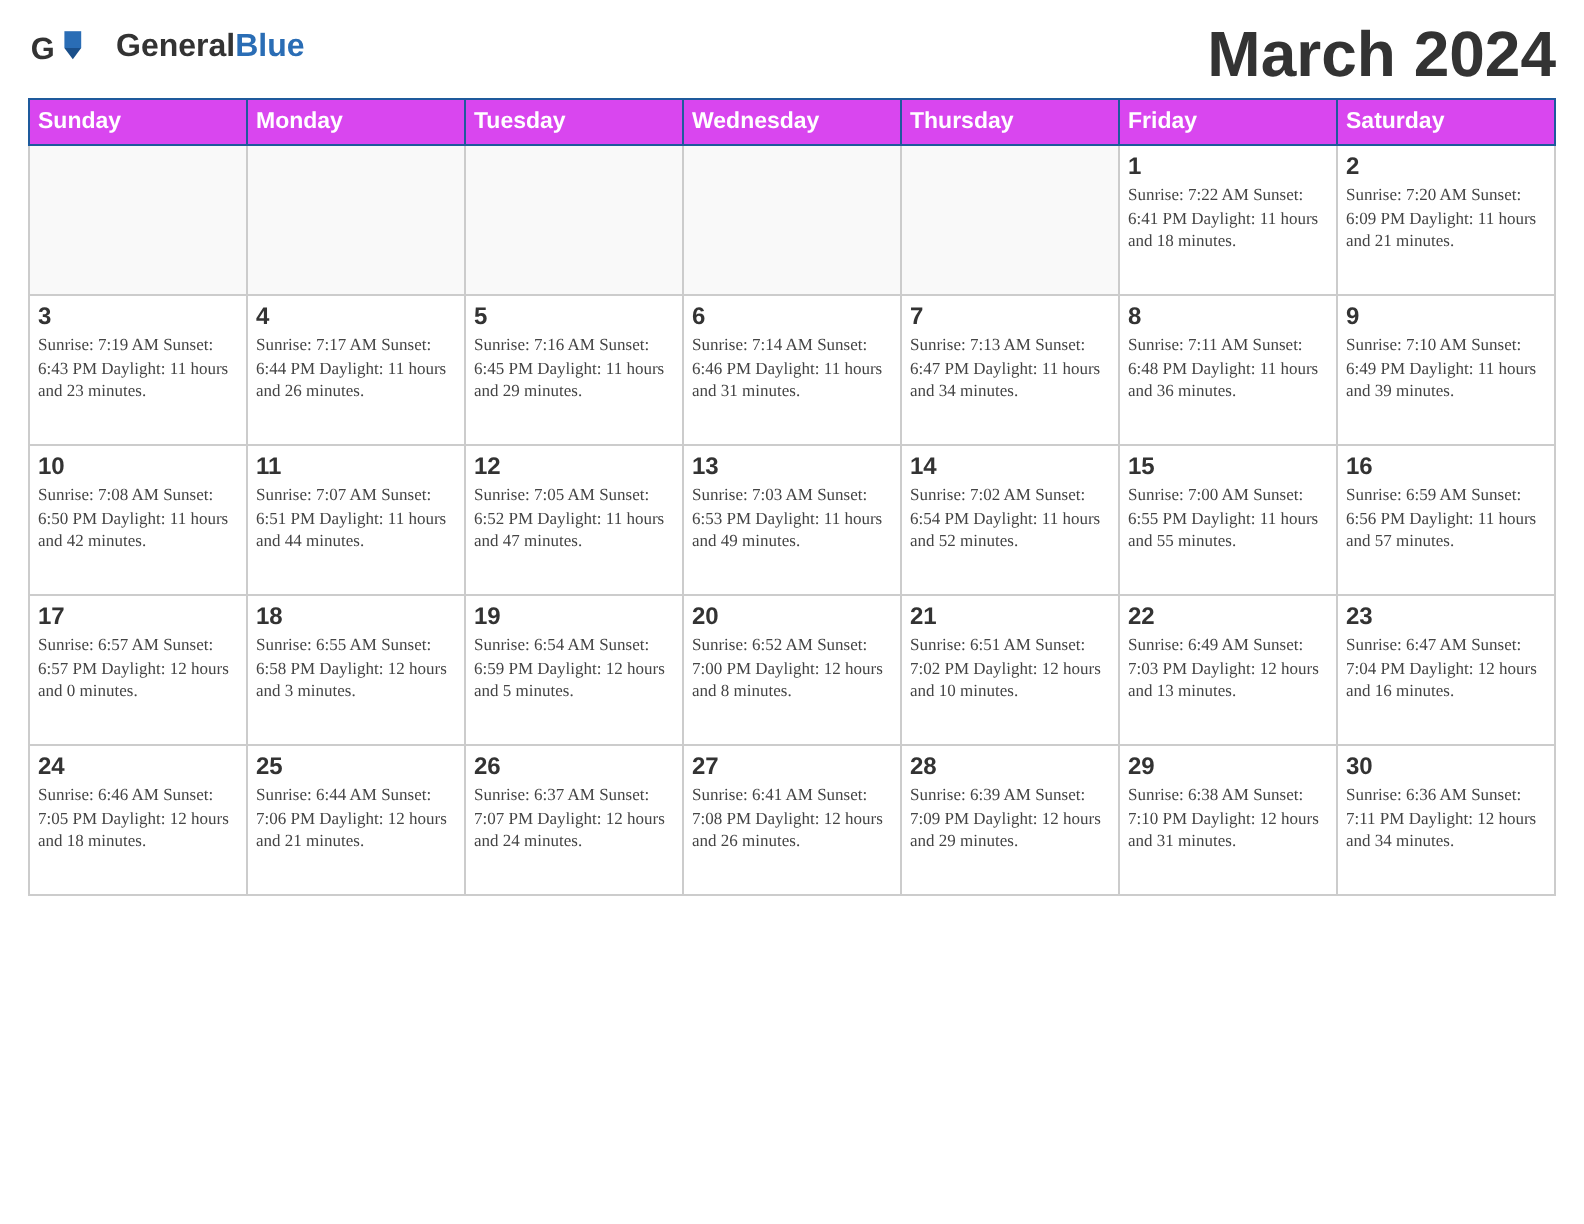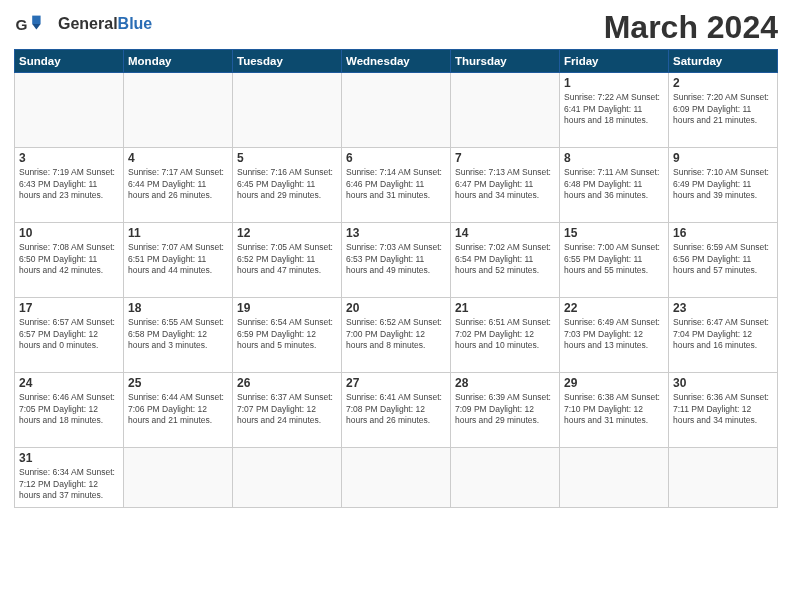--- a/index.html
+++ b/index.html
@@ -43,21 +43,21 @@
       font-size: 13px;
       color: #555;
     }
     .calendar {
       width: 100%;
       border-collapse: collapse;
       border: 1px solid #ccc;
       table-layout: fixed;
     }
     .calendar th {
-      background: #0c4a6e;
+      background: #d946ef;
       color: #fff;
       font-size: 11.5px;
       font-weight: bold;
       padding: 5px 4px;
       border: 1px solid #1e5a9c;
       text-align: left;
     }
     .calendar td {
       border: 1px solid #ccc;
       vertical-align: top;
@@ -71,20 +71,21 @@
       font-size: 12px;
       font-weight: bold;
       color: #333;
       display: block;
       margin-bottom: 2px;
     }
     .day-info {
       font-size: 8.5px;
       color: #444;
       line-height: 1.35;
+      font-family: Liberation Serif, serif;
     }
     .empty-cell {
       background: #f9f9f9;
     }
     .last-row td {
       height: 60px;
     }
   </style>
 </head>
 <body>
@@ -339,30 +340,15 @@
 and 31 minutes.</div>
           </td>
           <td>
             <span class="day-number">30</span>
             <div class="day-info">Sunrise: 6:36 AM
 Sunset: 7:11 PM
 Daylight: 12 hours
 and 34 minutes.</div>
           </td>
         </tr>
-        <tr class="last-row">
-          <td>
-            <span class="day-number">31</span>
-            <div class="day-info">Sunrise: 6:34 AM
-Sunset: 7:12 PM
-Daylight: 12 hours
-and 37 minutes.</div>
-          </td>
-          <td class="empty-cell"></td>
-          <td class="empty-cell"></td>
-          <td class="empty-cell"></td>
-          <td class="empty-cell"></td>
-          <td class="empty-cell"></td>
-          <td class="empty-cell"></td>
-        </tr>
       </tbody>
   </table>
 </div>
 
 </body></html>

